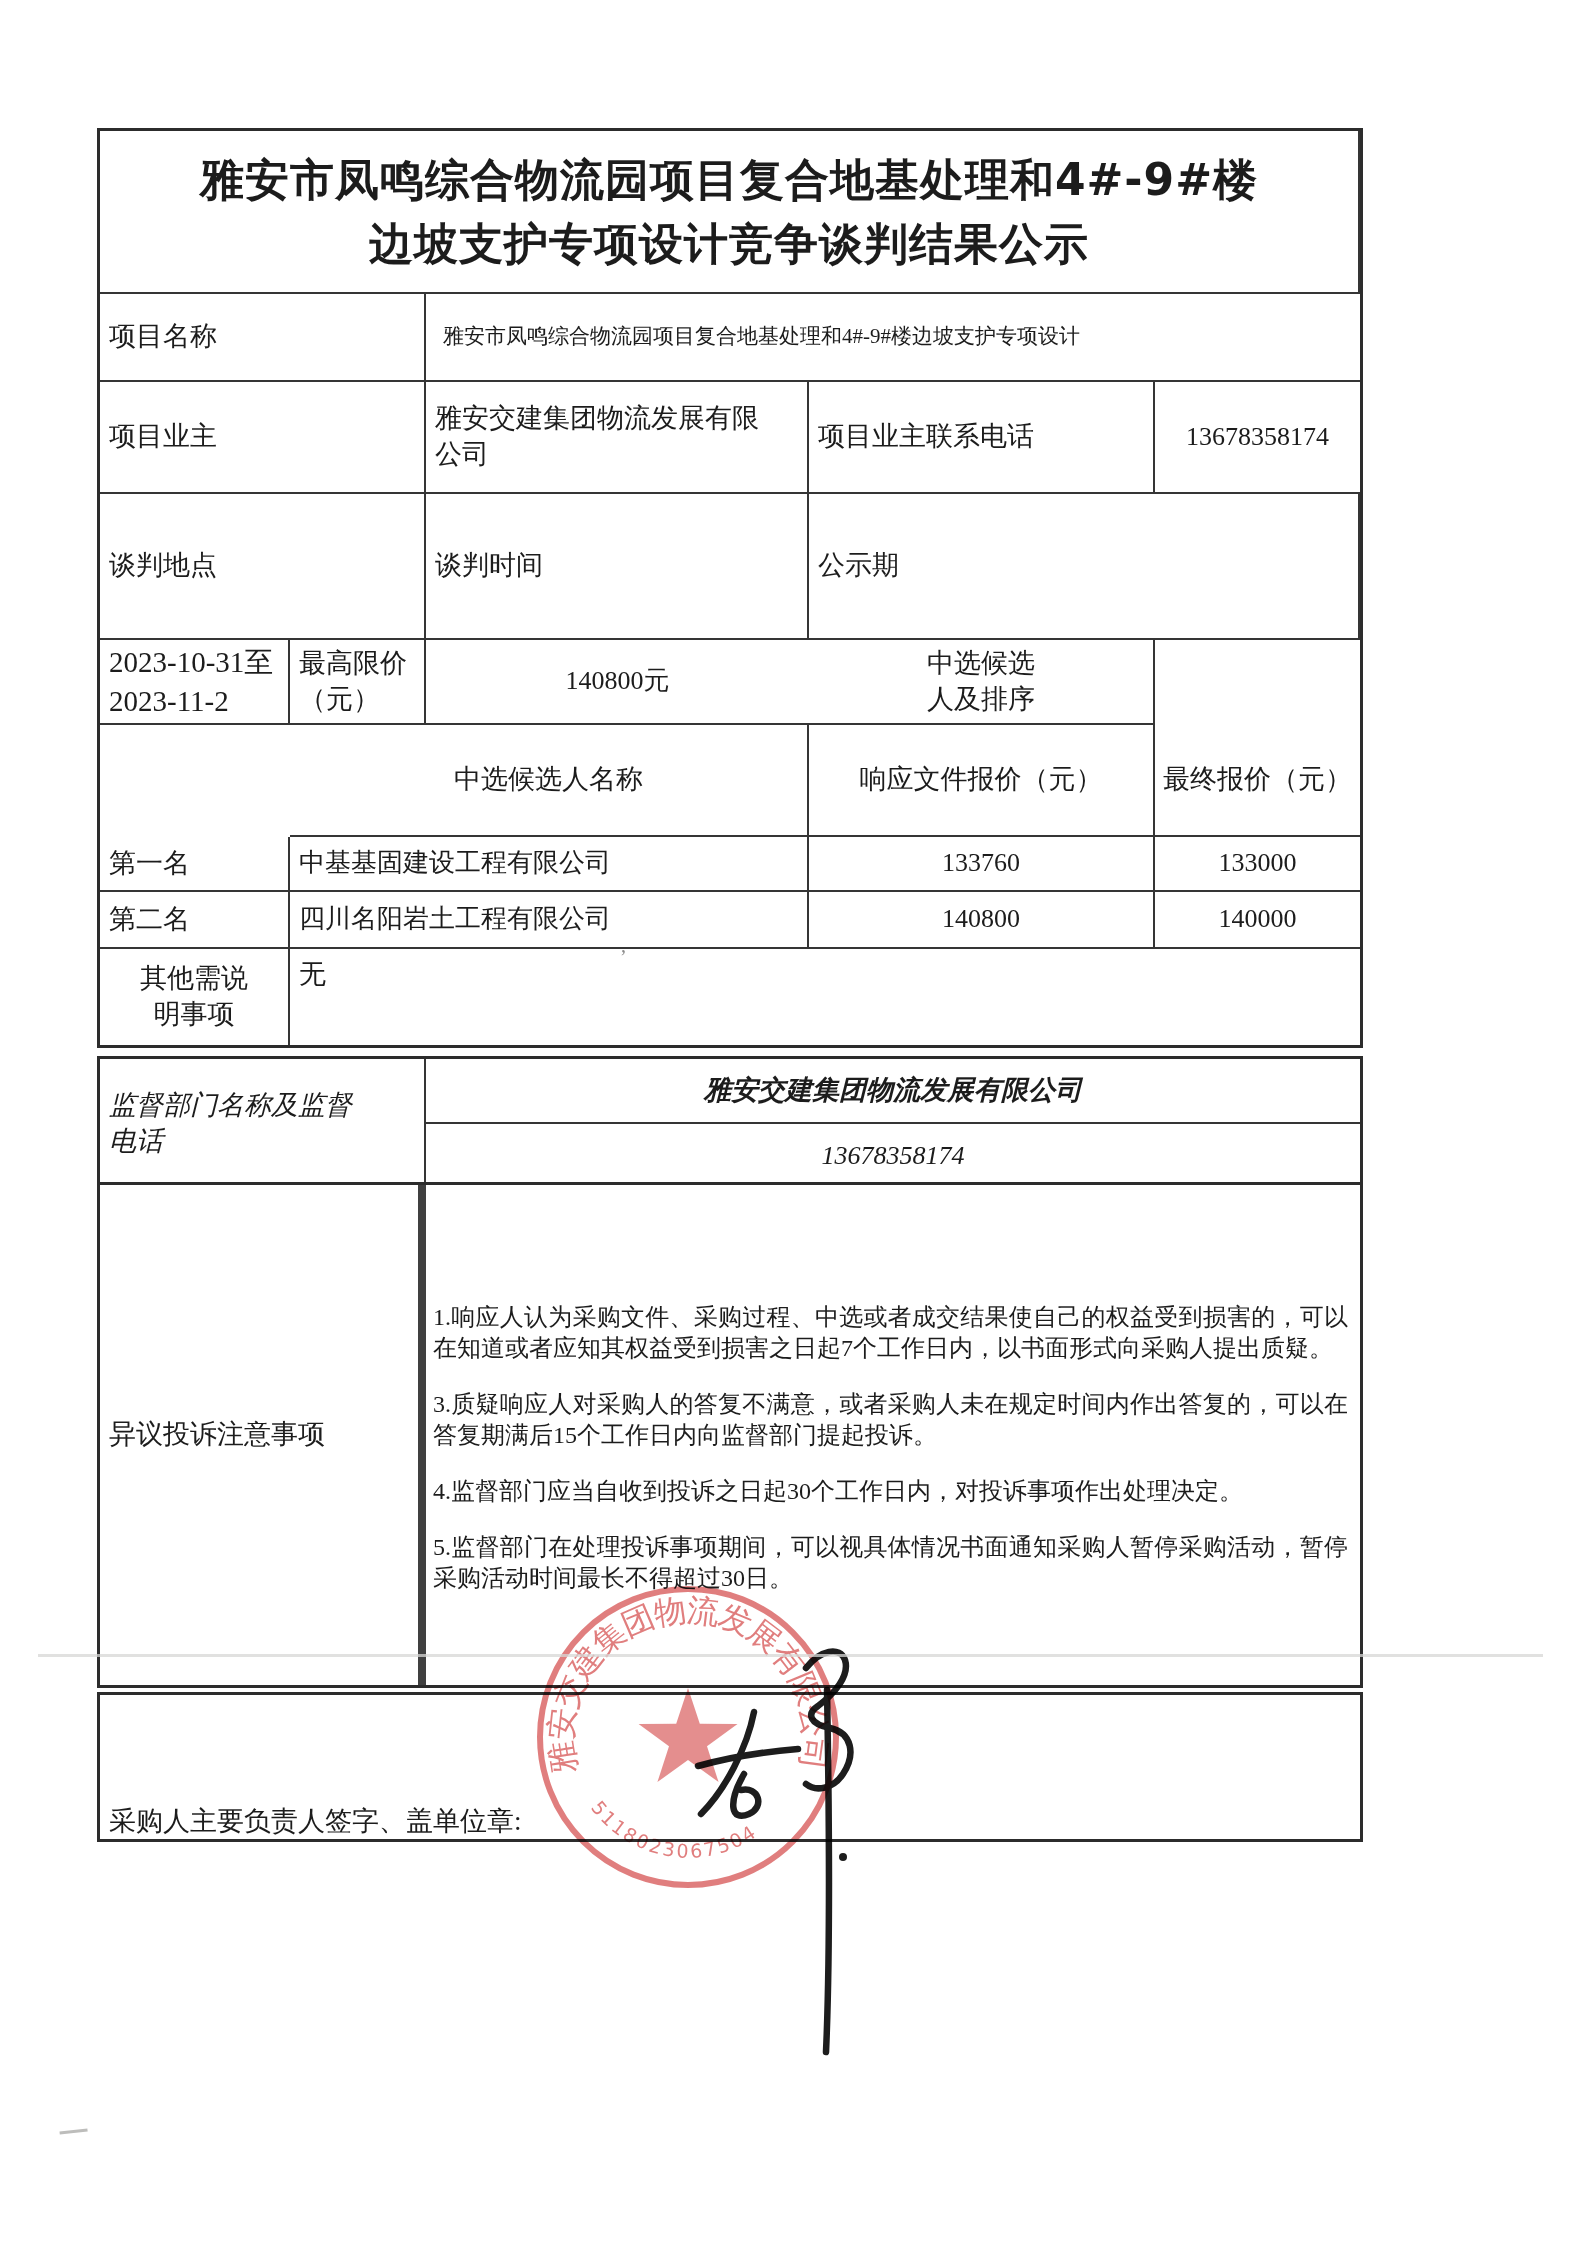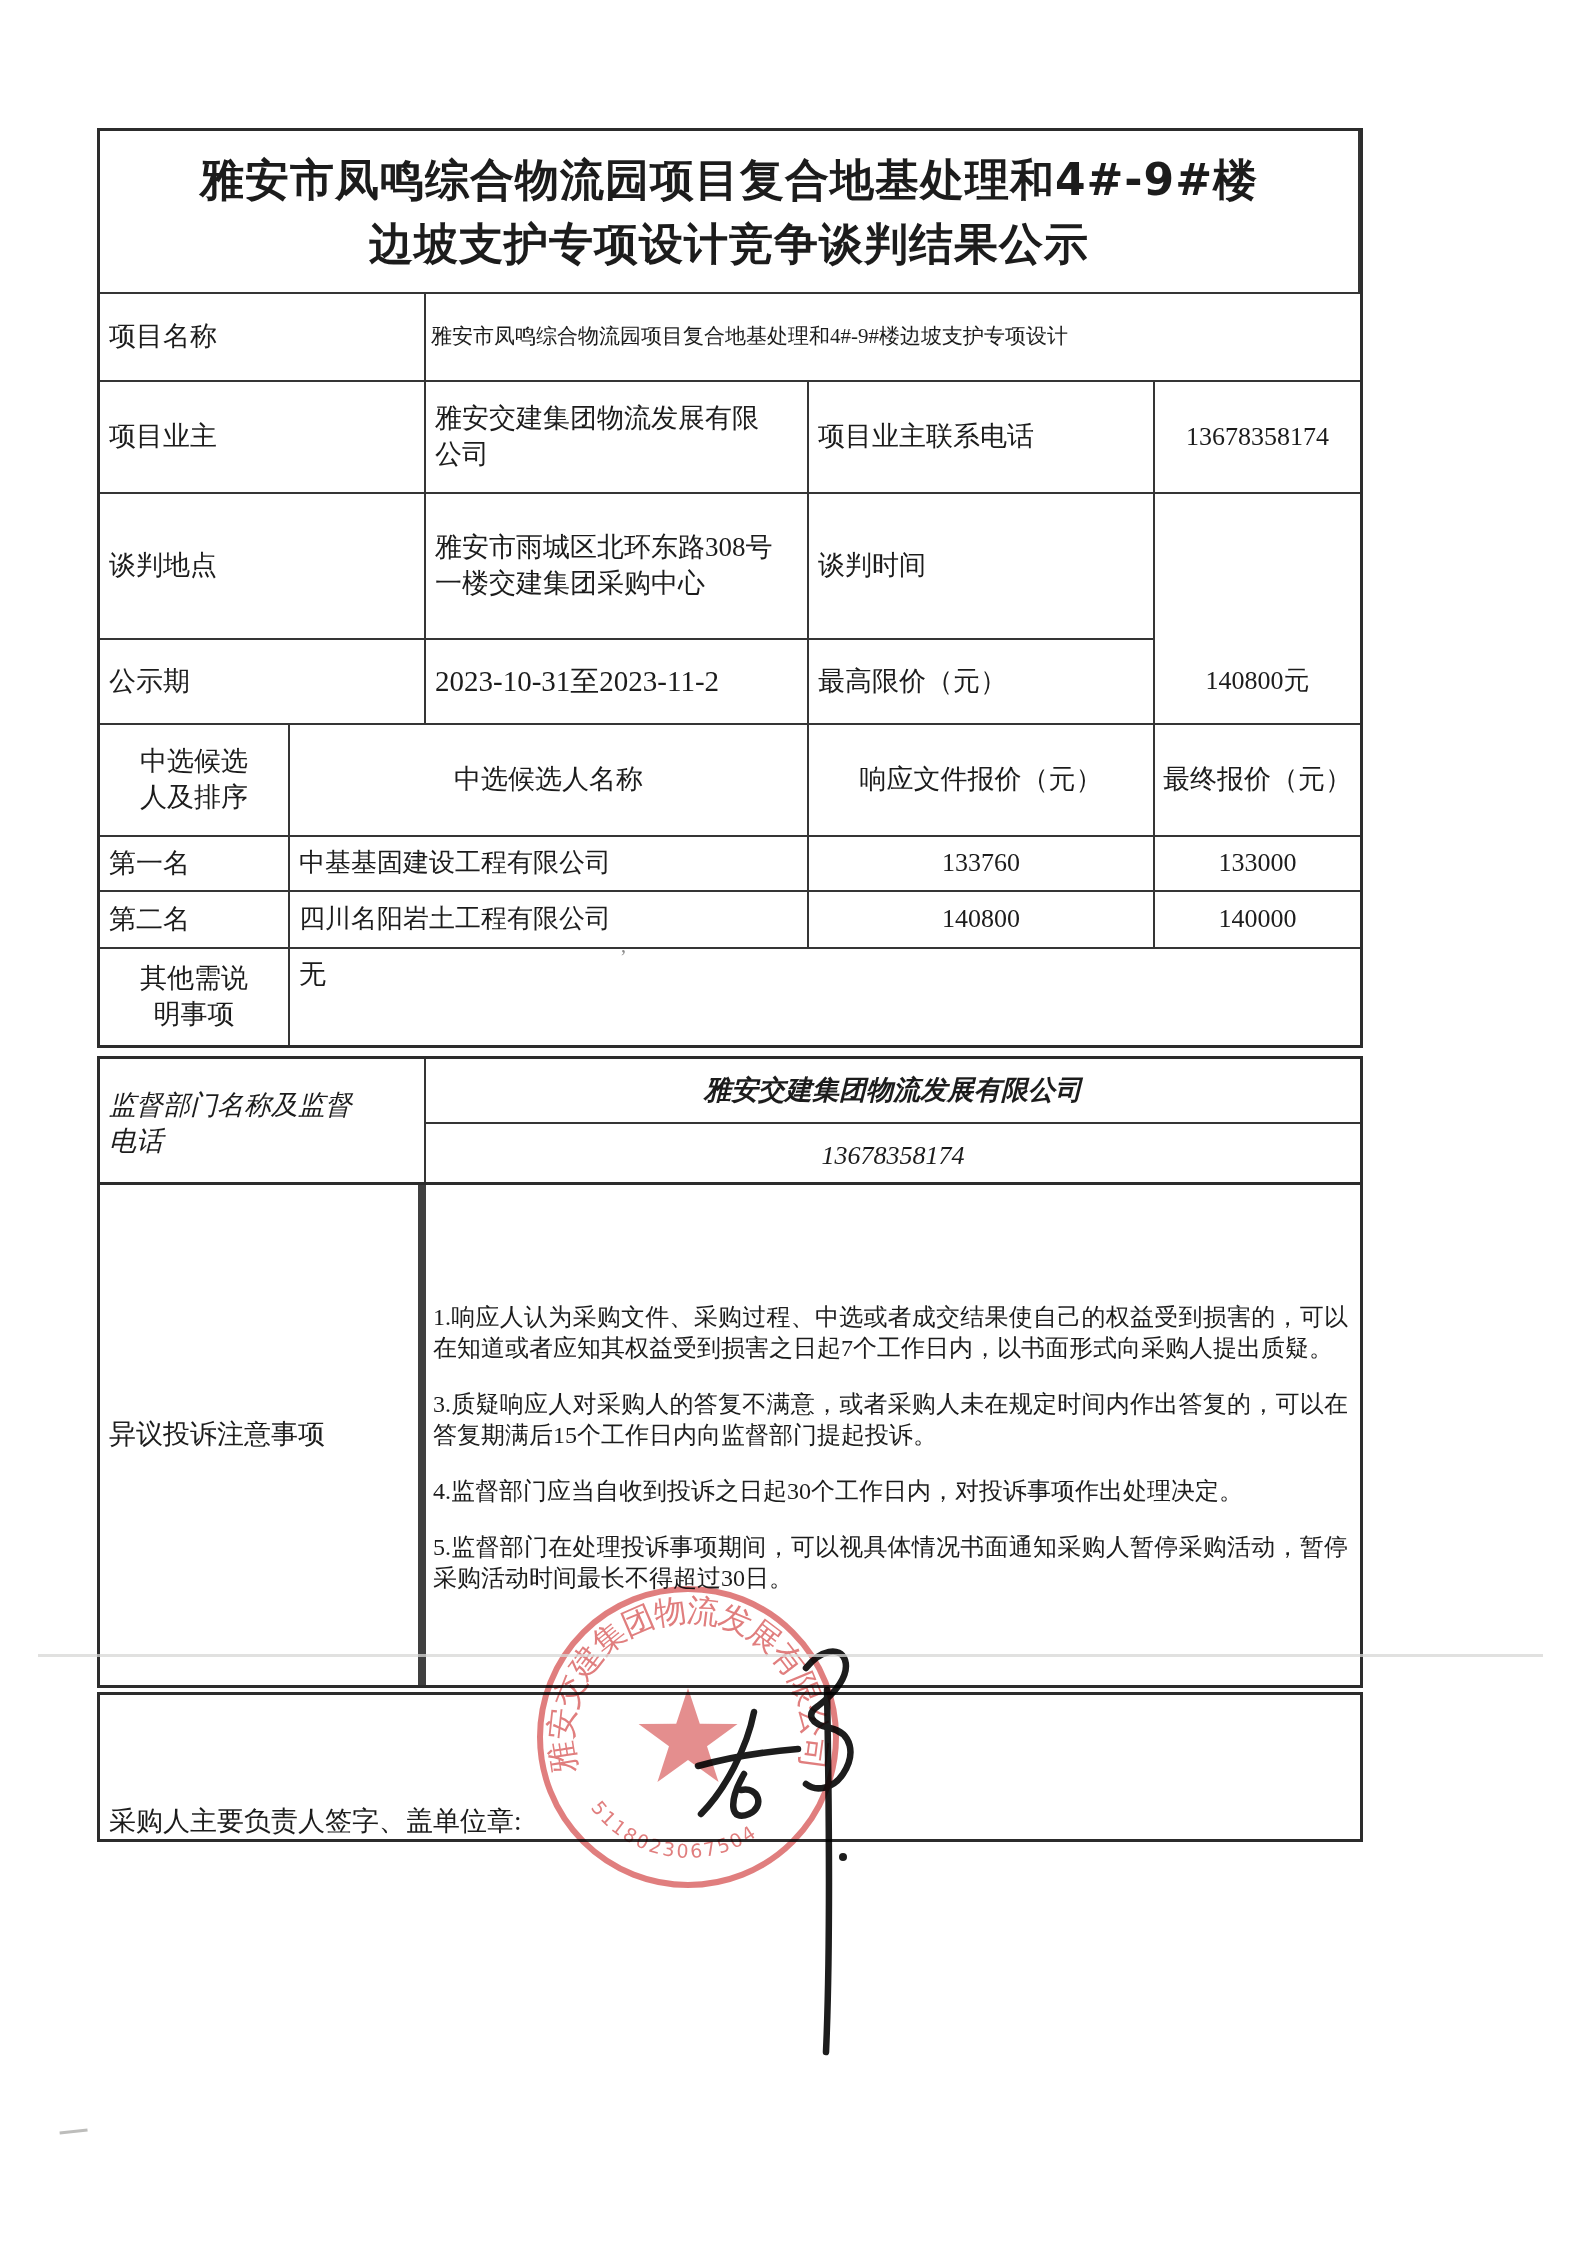--- a/index.html
+++ b/index.html
@@ -19,21 +19,21 @@
   .noR{border-right:none}.noB{border-bottom:none}
   .span2{grid-column:span 2}.span3{grid-column:span 3}
   .span23{grid-column:2 / 4}.span2end{grid-column:2 / -1}
   .ctr{justify-content:center;text-align:center}
   .pl{padding-left:9px;padding-right:4px}
   .pre{white-space:pre-line}
   .topAlign{align-items:flex-start;padding-top:8px}
   .title-cell{grid-column:1 / -1;font-family:"DejaVu Sans","Liberation Sans",sans-serif;
     font-weight:bold;font-size:44px;line-height:1.45;letter-spacing:1px;
     justify-content:center;text-align:center;white-space:pre-line;}
-  .small-val{font-size:21px;padding-left:5px}
+  .small-val{font-size:21px;padding-left:17px}
   .num{font-size:26px}
   
   #block-sup{top:1056px;height:136px;display:grid;grid-template-columns:326px 1fr;
     grid-template-rows:1fr 1fr;font-style:italic;}
   #block-sup .lbl{grid-row:1 / 3;border-right:2px solid #353535;}
   #block-sup .sub{border-bottom:2px solid #353535;font-weight:bold;}
   
   #block-obj{top:1182px;height:506px;display:grid;grid-template-columns:326px 1fr;}
   #block-obj .lbl{border-right:8px solid #404040;}
   #block-obj .content{display:flex;flex-direction:column;justify-content:center;
@@ -64,22 +64,20 @@
   <div class="c span2 pl">项目名称</div>
   <div class="c span3 noR small-val">雅安市凤鸣综合物流园项目复合地基处理和4#-9#楼边坡支护专项设计</div>
 
   <div class="c span2 pl">项目业主</div>
   <div class="c pl pre">雅安交建集团物流发展有限
 公司</div>
   <div class="c pl">项目业主联系电话</div>
   <div class="c noR ctr num">13678358174</div>
 
   <div class="c span2 pl">谈判地点</div>
-  <div class="c pl pre">雅安市雨城区北环东路308号
-一楼交建集团采购中心</div>
   <div class="c pl">谈判时间</div>
 
   <div class="c span2 pl">公示期</div>
   <div class="c pl num" style="font-size:29px">2023-10-31至2023-11-2</div>
   <div class="c pl">最高限价（元）</div>
   <div class="c noR ctr num">140800元</div>
 
   <div class="c ctr pre">中选候选
 人及排序</div>
   <div class="c span23 ctr">中选候选人名称</div>

